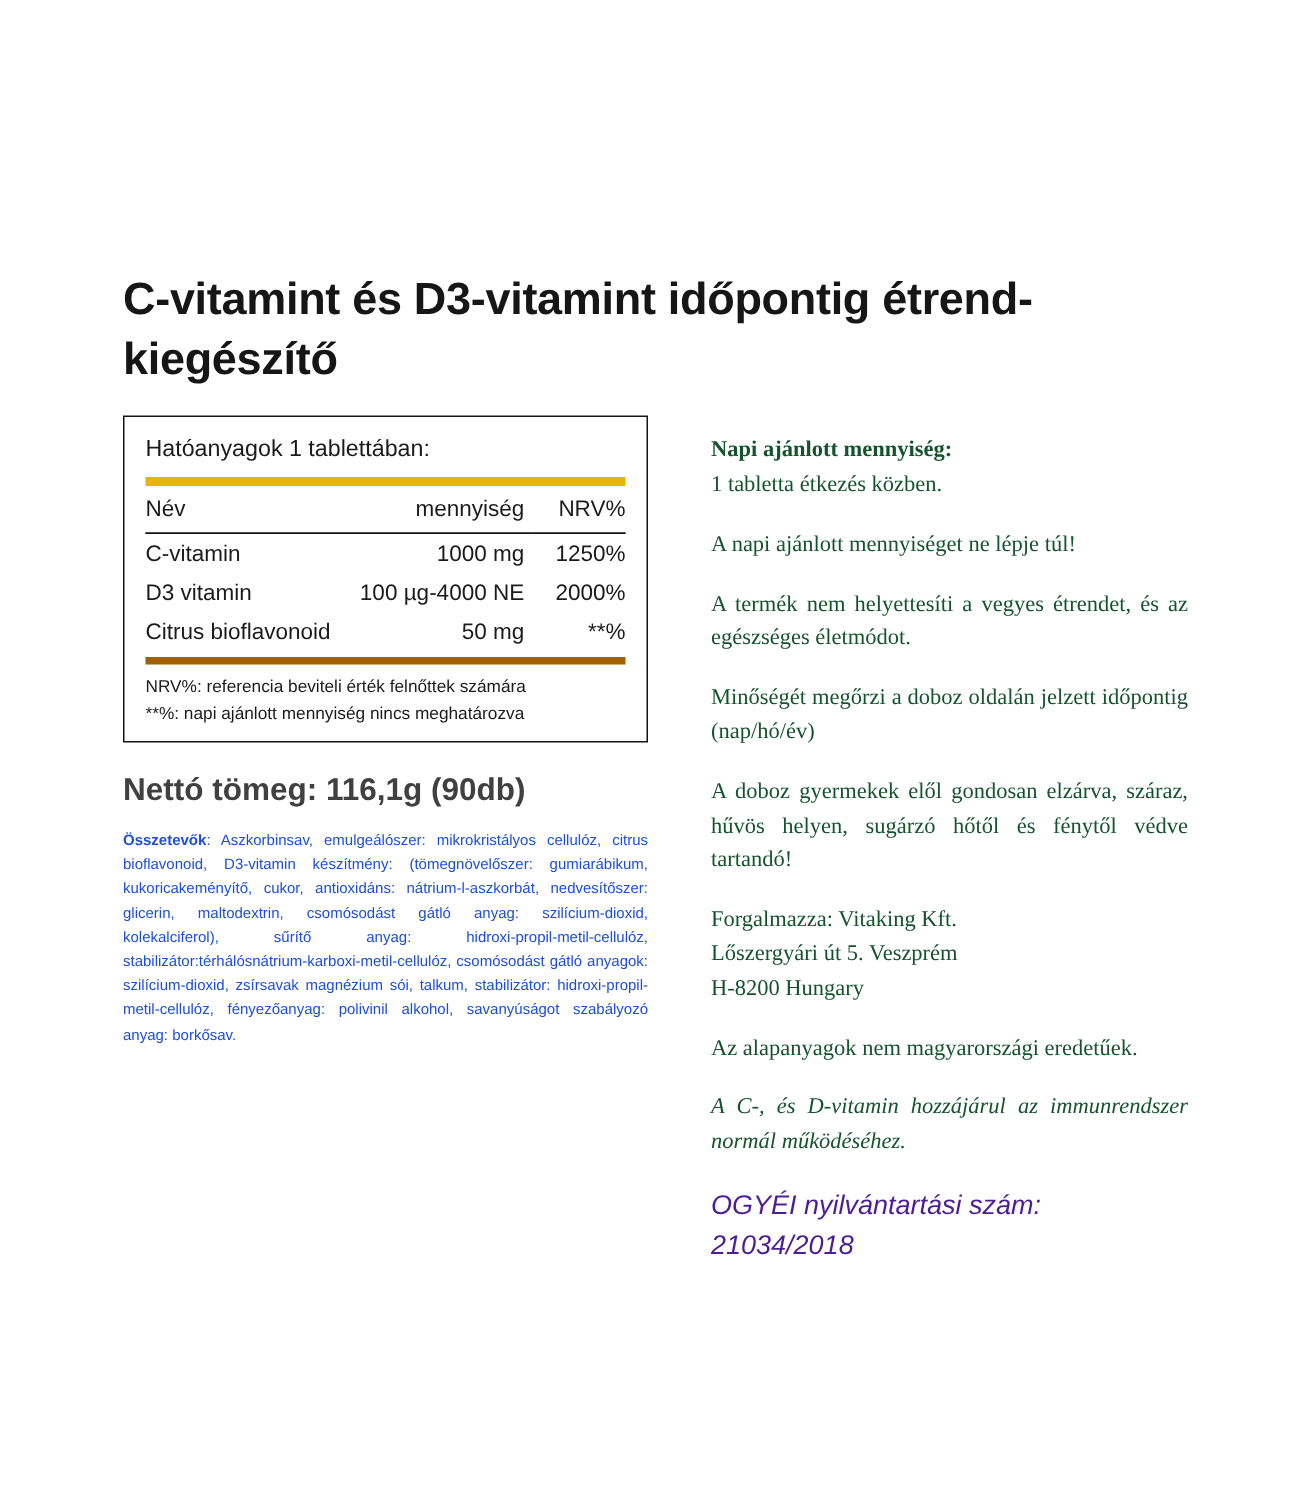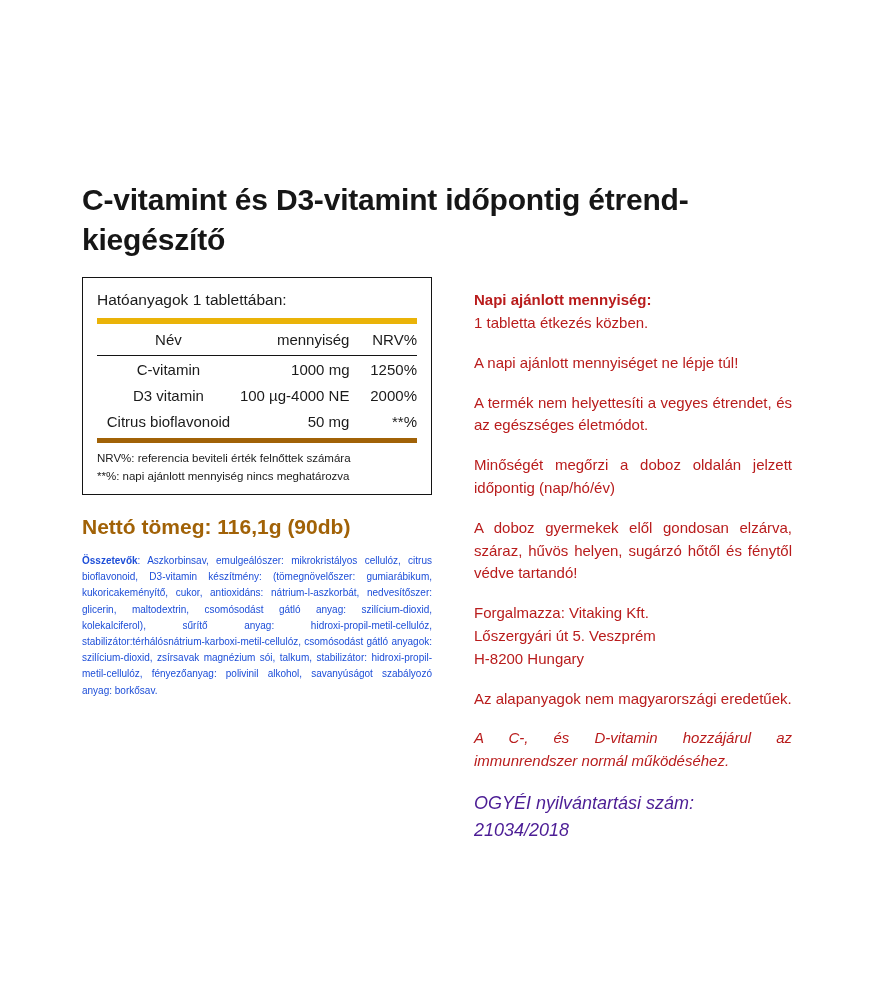--- a/index.html
+++ b/index.html
@@ -63,21 +63,21 @@
   }
   table.ingredients {
     width: 100%;
     border-collapse: collapse;
     font-family: "Liberation Sans", sans-serif;
     font-size: 15px;
   }
   table.ingredients th,
   table.ingredients td {
     padding: 5px 0 4px 0;
-    text-align: center;
+    text-align: left;
     font-weight: normal;
     vertical-align: baseline;
     white-space: nowrap;
   }
   table.ingredients thead th {
     padding-top: 7px;
     padding-bottom: 7px;
   }
   table.ingredients thead tr {
     border-bottom: 1px solid #141414;
@@ -96,43 +96,43 @@
     line-height: 1.55;
     color: #1b1b1b;
   }
 
   
   .net-weight {
     font-family: "Liberation Sans", sans-serif;
     font-size: 21px;
     font-weight: bold;
     margin: 12px 0 14px 0;
-    color: #a16207;
+    color: #404040;
   }
 
   
   .ingredients-text {
     font-family: "Liberation Sans", sans-serif;
     font-size: 10px;
     line-height: 1.62;
     text-align: justify;
     margin: 0;
     color: #1d4ed8;
   }
   .ingredients-text b {
     font-weight: bold;
   }
 
   
   .r-block {
-    font-family: Liberation Sans, sans-serif;
+    font-family: Liberation Serif, serif;
     font-size: 15px;
     line-height: 1.52;
     margin: 0 0 17px 0;
-    color: #b91c1c;
+    color: #14532d;
   }
   .r-block.justify { text-align: justify; }
   .r-head {
     font-weight: bold;
     display: block;
   }
   .r-block.italic {
     font-style: italic;
   }
   .r-reg {

